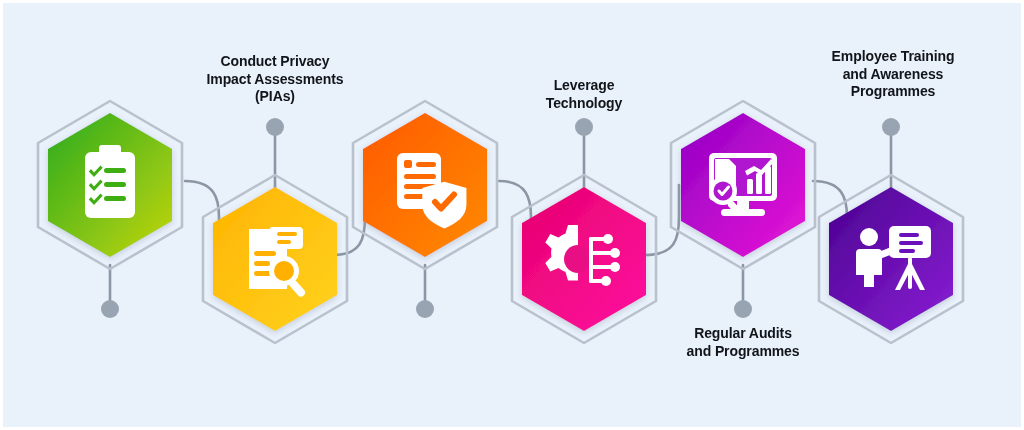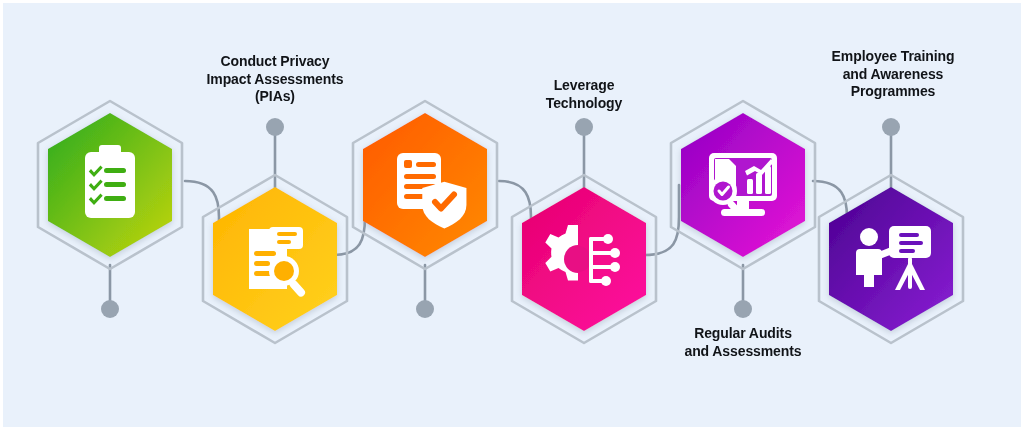--- a/index.html
+++ b/index.html
@@ -222,19 +222,19 @@
 
   <div class="label" style="left:167px;top:50px;width:210px;">Conduct Privacy
 Impact Assessments
 (PIAs)</div>
 
 
   <div class="label" style="left:496px;top:50px;width:170px;margin-top:24px;">Leverage
 Technology</div>
 
   <div class="label" style="left:650px;top:322px;width:180px;">Regular Audits
-and Assessments</div>
+and Programmes</div>
 
   <div class="label" style="left:790px;top:45px;width:200px;">Employee Training
 and Awareness
 Programmes</div>
 
 </div>
 
 </body></html>

